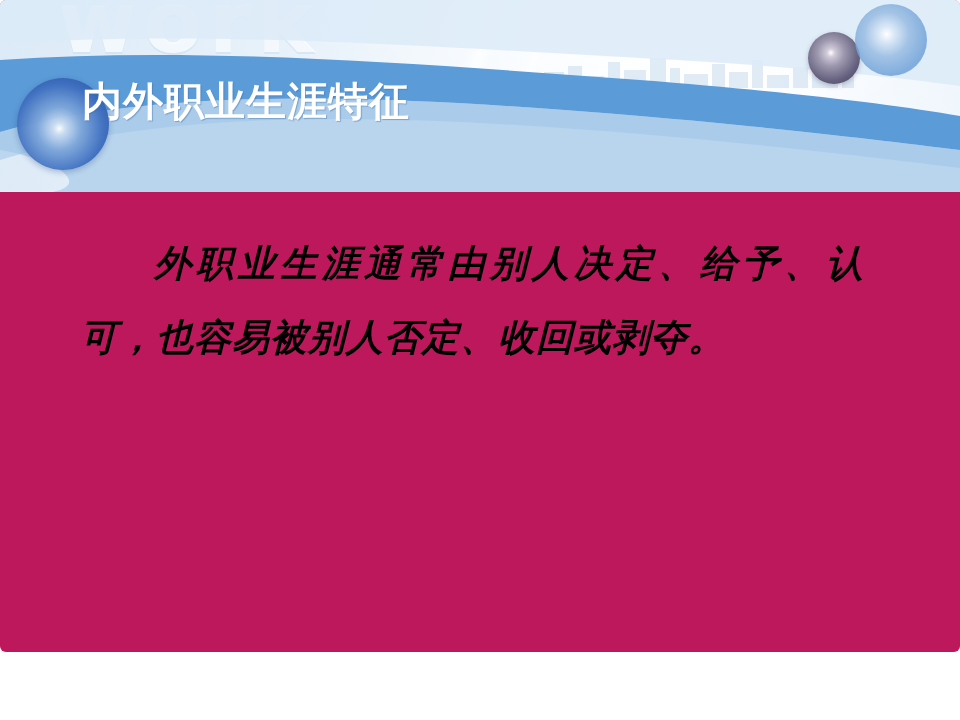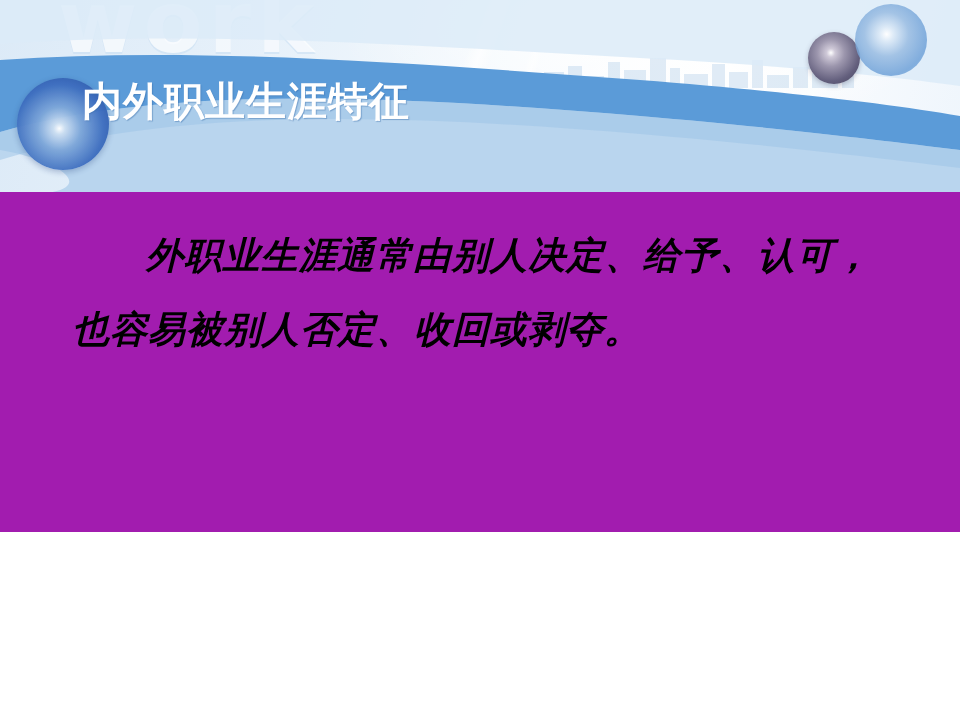--- a/index.html
+++ b/index.html
@@ -6,23 +6,24 @@
     margin: 0;
     padding: 0;
     background: #ffffff;
   }
   body {
     font-family: "Liberation Sans", sans-serif;
   }
   #slide {
     position: relative;
     width: 960px;
-    height: 532px;
+    height: 652px;
     overflow: hidden;
-    background: #a21caf;
+    background: #be185d;
+    border-radius: 6px;
   }
 
   
   .banner {
     position: absolute;
     left: 0;
     top: 0;
     width: 960px;
     height: 192px;
     overflow: hidden;
@@ -133,21 +134,21 @@
     font-family: "DejaVu Serif", "Liberation Serif", serif;
     font-size: 37px;
     font-style: italic;
     font-weight: 600;
     color: #000000;
     line-height: 74px;
     text-align: justify;
     text-align-last: left;
     text-indent: 74px;
     letter-spacing: 1px;
-    margin: 0;
+    margin: 8px;
   }
   .para + .para { margin-top: 8px; }
 
   
   .clock {
     position: absolute;
     left: 26px;
     top: 664px;
     font-family: Liberation Mono, monospace;
     font-weight: 700;

